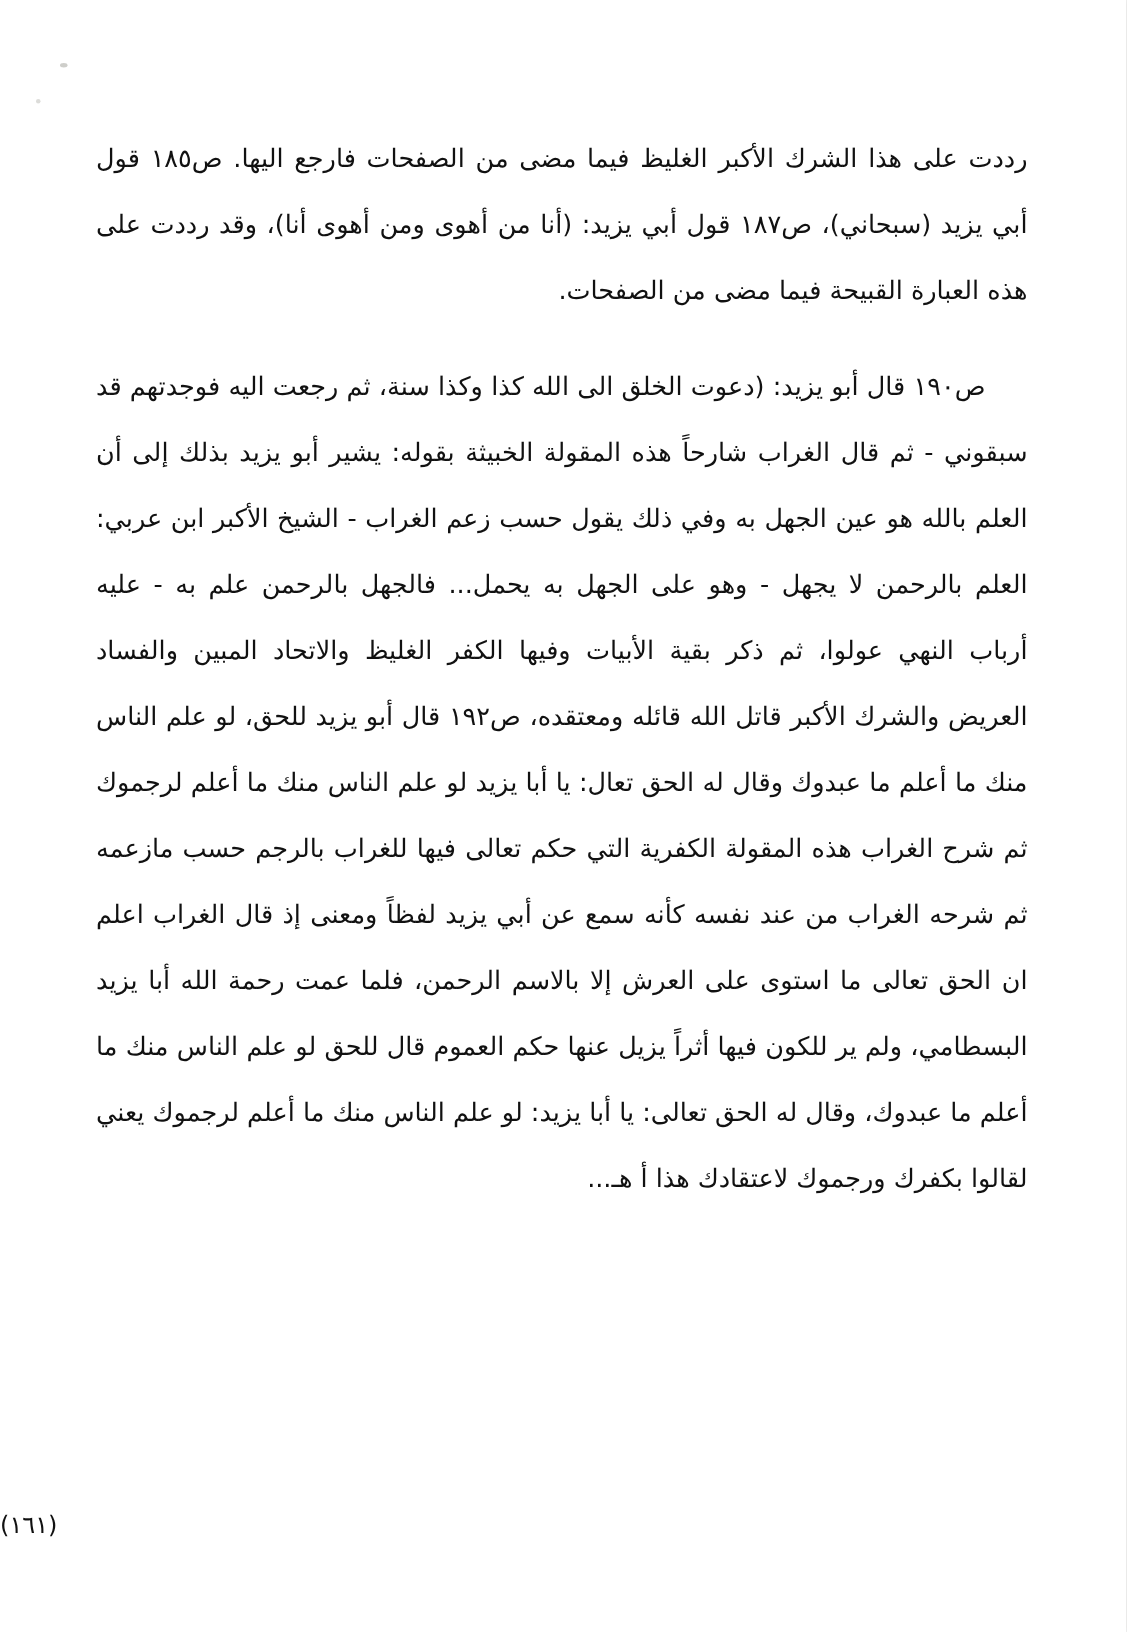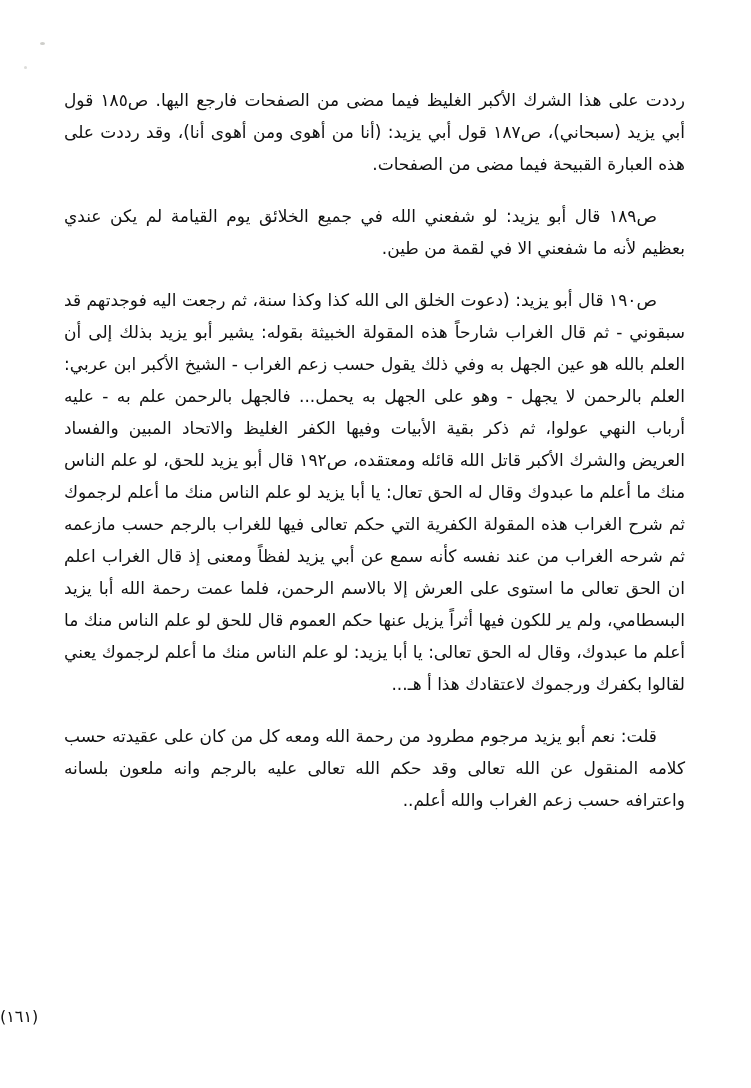--- a/index.html
+++ b/index.html
@@ -18,21 +18,21 @@
     direction: rtl;
   }
   .content {
     position: absolute;
     top: 84px;
     right: 66px;
     left: 64px;
     color: #111111;
     font-family: "DejaVu Sans", sans-serif;
     font-size: 17px;
-    line-height: 32px;
+    line-height: 44px;
     text-align: justify;
     text-justify: inter-word;
   }
   .content p {
     margin: 0 0 20px 0;
   }
   .content p.indent {
     text-indent: 28px;
   }
   .page-number {
@@ -70,19 +70,17 @@
 </style>
 </head>
 <body>
 
 <div class="page">
   <span class="scan-speck-1"></span>
   <span class="scan-speck-2"></span>
 
   <div class="content">
     <p>رددت على هذا الشرك الأكبر الغليظ فيما مضى من الصفحات فارجع اليها. ص١٨٥ قول أبي يزيد (سبحاني)، ص١٨٧ قول أبي يزيد: (أنا من أهوى ومن أهوى أنا)، وقد رددت على هذه العبارة القبيحة فيما مضى من الصفحات.</p>
-    <p class="indent">ص١٨٩ قال أبو يزيد: لو شفعني الله في جميع الخلائق يوم القيامة لم يكن عندي بعظيم لأنه ما شفعني الا في لقمة من طين.</p>
     <p class="indent">ص١٩٠ قال أبو يزيد: (دعوت الخلق الى الله كذا وكذا سنة، ثم رجعت اليه فوجدتهم قد سبقوني - ثم قال الغراب شارحاً هذه المقولة الخبيثة بقوله: يشير أبو يزيد بذلك إلى أن العلم بالله هو عين الجهل به وفي ذلك يقول حسب زعم الغراب - الشيخ الأكبر ابن عربي: العلم بالرحمن لا يجهل - وهو على الجهل به يحمل... فالجهل بالرحمن علم به - عليه أرباب النهي عولوا، ثم ذكر بقية الأبيات وفيها الكفر الغليظ والاتحاد المبين والفساد العريض والشرك الأكبر قاتل الله قائله ومعتقده، ص١٩٢ قال أبو يزيد للحق، لو علم الناس منك ما أعلم ما عبدوك وقال له الحق تعال: يا أبا يزيد لو علم الناس منك ما أعلم لرجموك ثم شرح الغراب هذه المقولة الكفرية التي حكم تعالى فيها للغراب بالرجم حسب مازعمه ثم شرحه الغراب من عند نفسه كأنه سمع عن أبي يزيد لفظاً ومعنى إذ قال الغراب اعلم ان الحق تعالى ما استوى على العرش إلا بالاسم الرحمن، فلما عمت رحمة الله أبا يزيد البسطامي، ولم ير للكون فيها أثراً يزيل عنها حكم العموم قال للحق لو علم الناس منك ما أعلم ما عبدوك، وقال له الحق تعالى: يا أبا يزيد: لو علم الناس منك ما أعلم لرجموك يعني لقالوا بكفرك ورجموك لاعتقادك هذا أ هـ...</p>
-    <p class="indent">قلت: نعم أبو يزيد مرجوم مطرود من رحمة الله ومعه كل من كان على عقيدته حسب كلامه المنقول عن الله تعالى وقد حكم الله تعالى عليه بالرجم وانه ملعون بلسانه واعترافه حسب زعم الغراب والله أعلم..</p>
   </div>
 
   <div class="page-number">(١٦١)</div>
 </div>
 
 </body></html>

